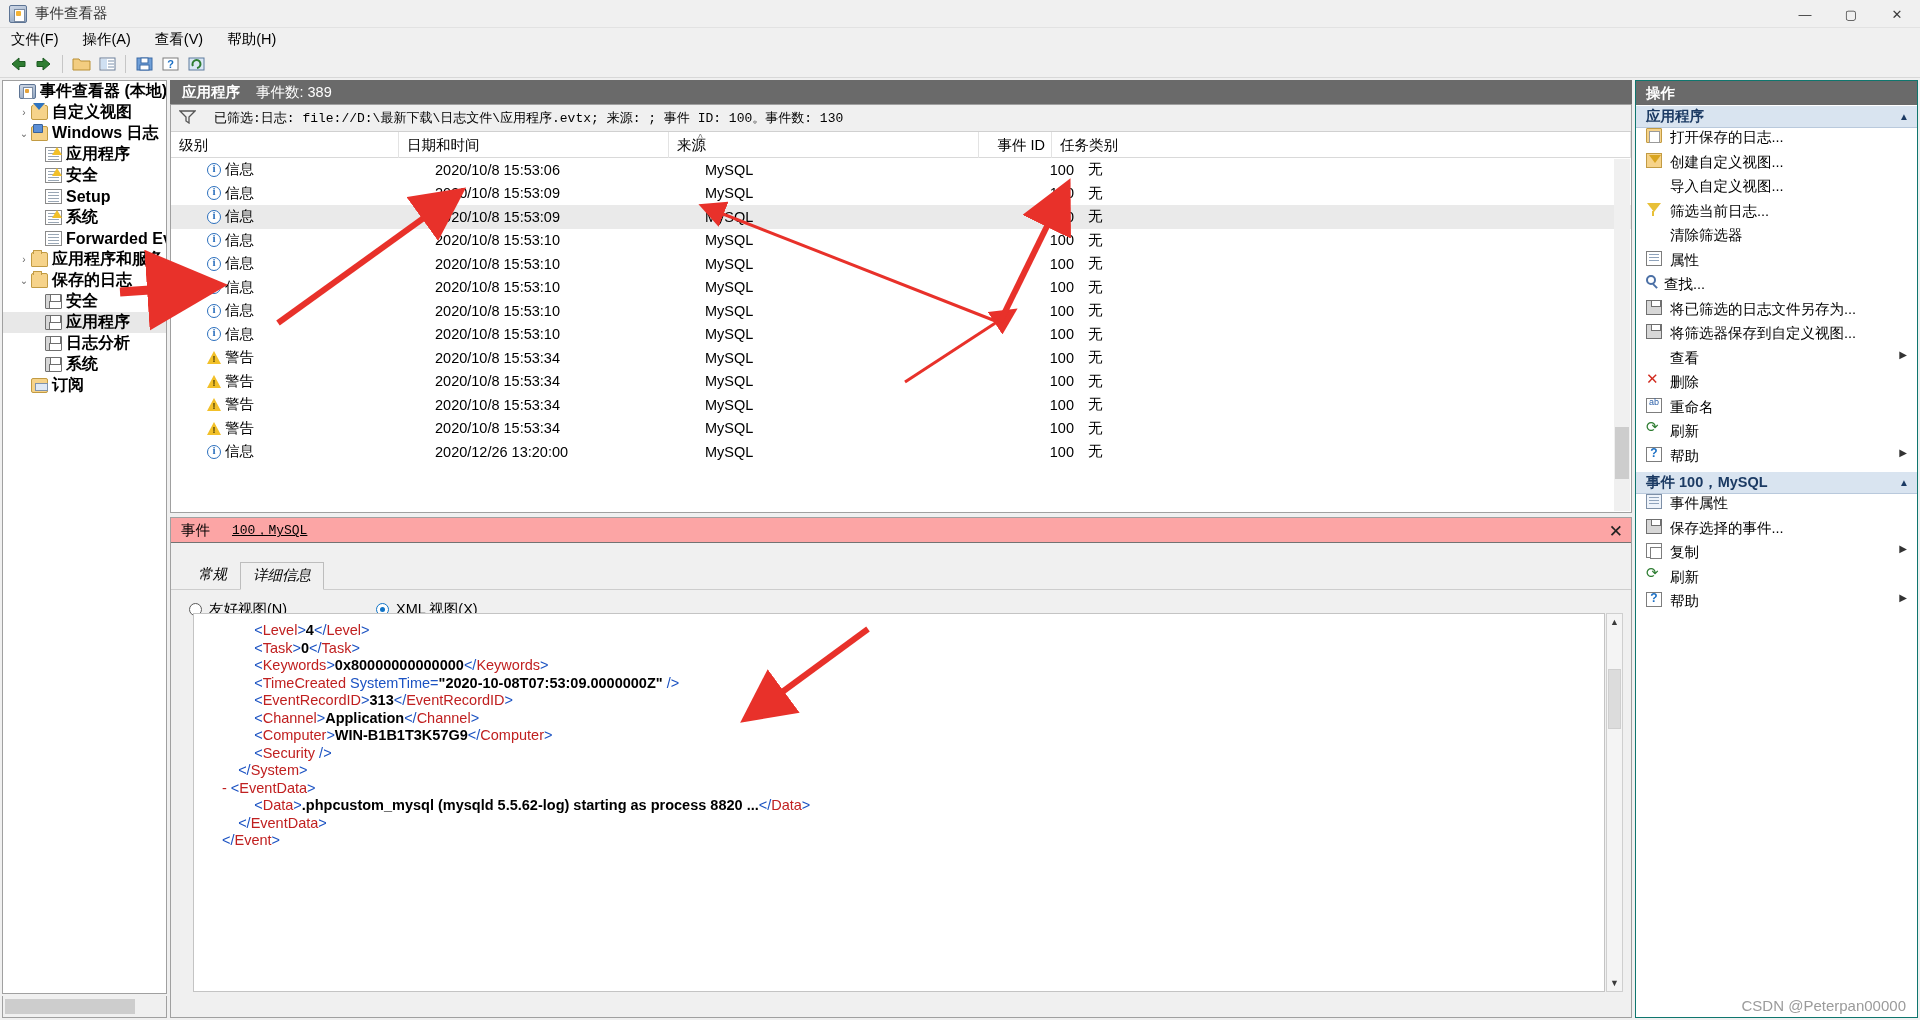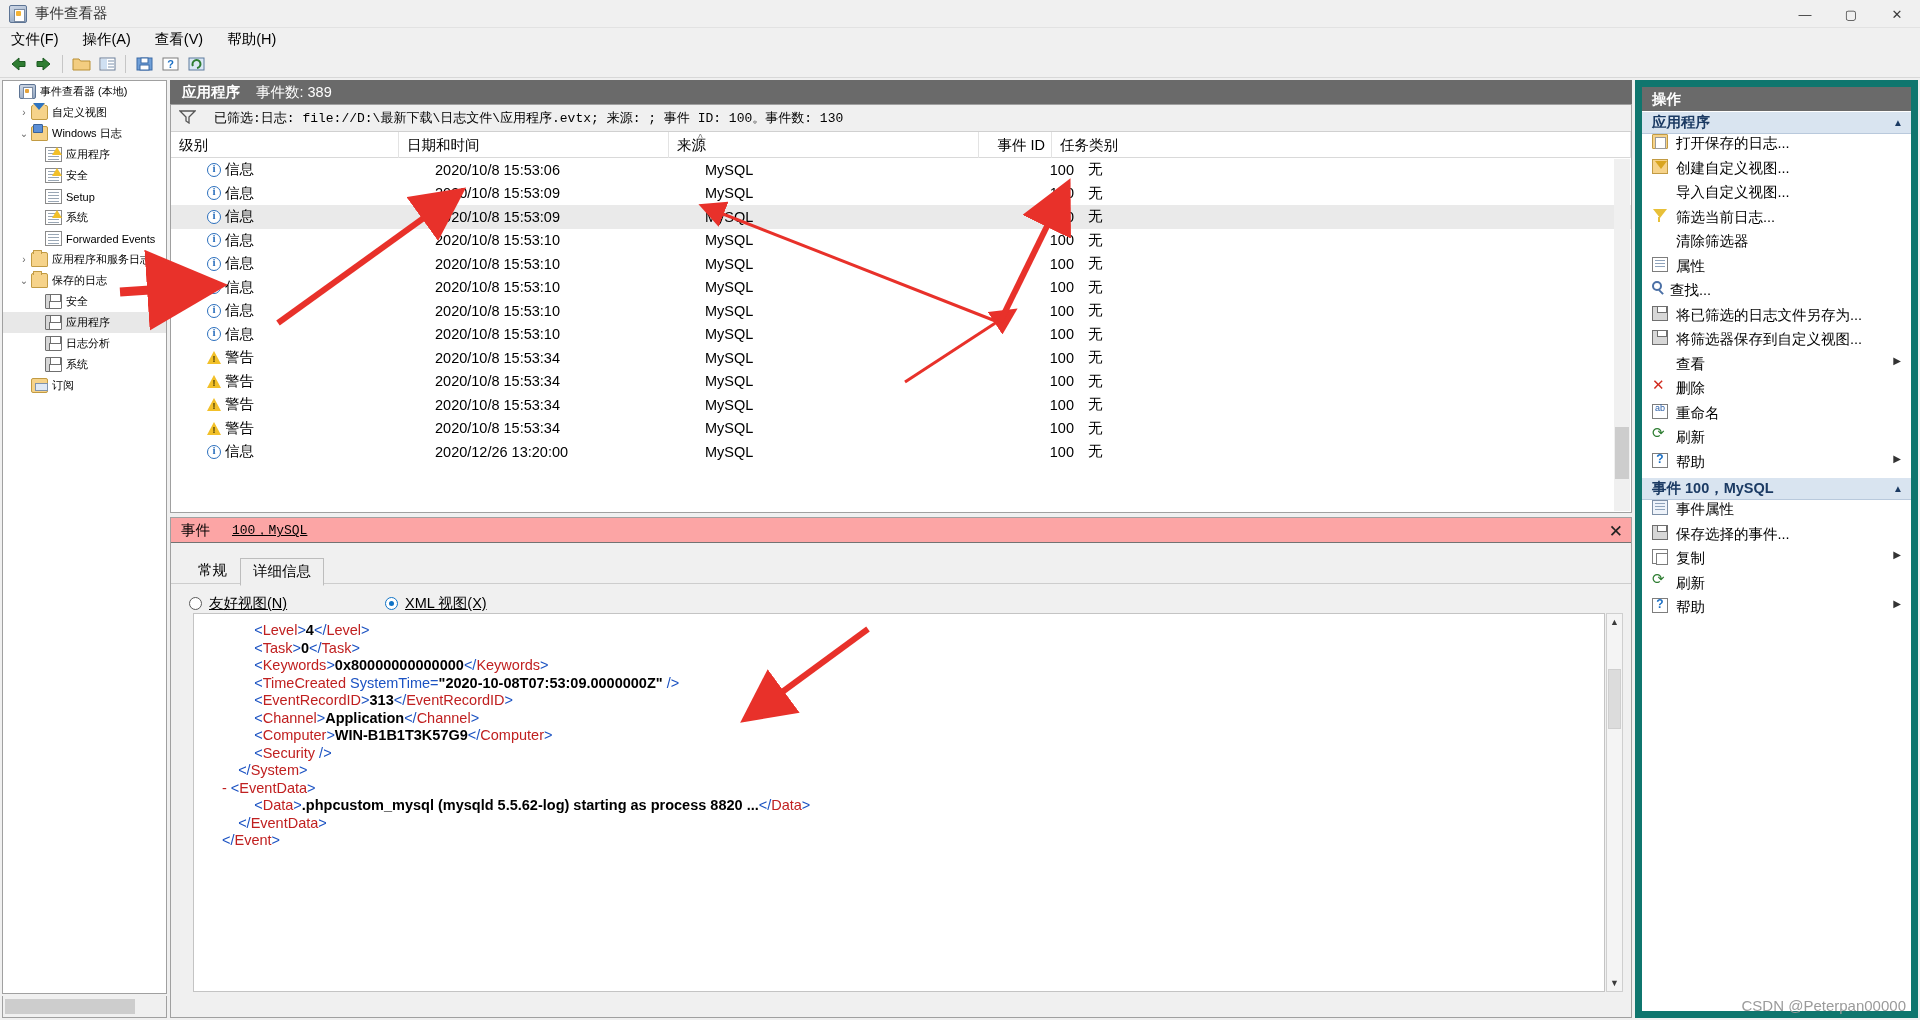--- a/index.html
+++ b/index.html
@@ -35,21 +35,21 @@
   .tb-sep { width:1px; height:18px; background:#c6c6c6; margin:0 4px; }
   
   #main { position:absolute; left:0; top:78px; right:0; bottom:0; background:#f0f0f0; }
   
   #tree-pane { position:absolute; left:2px; top:2px; width:165px; bottom:26px;
       background:#fff; border:1px solid #a0a0a0; overflow:hidden; }
   .tnode { display:flex; align-items:center; height:21px; padding-left:2px; white-space:nowrap; }
   .tnode.sel { background:#e8e8e8; }
   .twist { width:14px; font-size:10px; color:#6a6a6a; text-align:center; flex:none; }
   .ticon { width:17px; height:15px; margin-right:4px; flex:none; position:relative; }
-  .tlabel { font-size:11px; }
+  .tlabel { font-size:16px;font-weight:bold; }
   
   .ic-folder { background:#f6d38a; border:1px solid #c29b43; border-radius:2px 2px 1px 1px; }
   .ic-folder:after{content:"";position:absolute;left:1px;top:-3px;width:7px;height:3px;background:#f6d38a;border:1px solid #c29b43;border-bottom:none;border-radius:1px 1px 0 0;}
   
   .ic-log { background:#fff; border:1px solid #8a8a8a; }
   .ic-log:before{content:"";position:absolute;left:2px;top:2px;right:2px;height:1px;
       background:#9aa7b5;box-shadow:0 3px 0 #9aa7b5,0 6px 0 #9aa7b5,0 9px 0 #9aa7b5;}
   .ic-logwarn:after{content:"";position:absolute;right:-1px;top:-1px;width:0;height:0;
       border-left:5px solid transparent;border-right:5px solid transparent;border-bottom:8px solid #f2c029;}
   .ic-save { background:#d7d7d7; border:1px solid #6f6f6f; border-radius:1px; }
@@ -104,24 +104,24 @@
   #list-vscroll { position:absolute; right:1px; top:54px; width:16px; bottom:1px; background:#f0f0f0; }
   #list-vscroll .thumb { position:absolute; left:1px; top:268px; width:14px; height:52px; background:#cdcdcd; }
   
   #detail-pane { position:absolute; left:0; top:437px; right:0; bottom:0;
       border:1px solid #a0a0a0; background:#f0f0f0; }
   #detail-title { height:25px; display:flex; align-items:center; padding-left:10px;
       border-bottom:1px solid #737373; position:relative; background:#fca5a5; }
   #detail-title .t1 { font-size:14.5px; }
   #detail-title .t2 { font-family:"Liberation Mono","DejaVu Sans Mono",monospace; font-size:13px; margin-left:22px;text-decoration:underline; }
   #detail-close { position:absolute; right:8px; top:3px; font-size:17px; color:#222; }
-  #tabs { display:flex; padding-left:14px; height:26px; align-items:flex-start; margin-top:14px; }
+  #tabs { display:flex; padding-left:14px; height:26px; align-items:flex-end; margin-top:20px;font-style:italic; }
   .tab { padding:3px 12px 4px; font-size:14.5px; border:1px solid transparent; }
   .tab.active { background:#f0f0f0; border:1px solid #bdbdbd; border-bottom-color:#f0f0f0; position:relative; top:1px; }
-  #radios { display:flex; align-items:center; padding:10px 0 6px 18px; gap:16px; border-top:1px solid #cdcdcd;text-decoration:underline; }
+  #radios { display:flex; align-items:center; padding:10px 0 6px 18px; gap:7px; border-top:1px solid #cdcdcd;text-decoration:underline; }
   .radio { display:flex; align-items:center; gap:7px; font-size:14.5px; }
   .radio .dot { width:13px; height:13px; border-radius:50%; border:1.5px solid #5a5a5a; background:#fff;
       position:relative; flex:none; }
   .radio.on .dot { border-color:#1073c6; }
   .radio.on .dot:after { content:""; position:absolute; left:3px; top:3px; width:5px; height:5px;
       border-radius:50%; background:#1073c6; }
   #xmlbox { position:absolute; left:22px; right:26px; top:95px; bottom:25px; background:#fff;
       border:1px solid #c4c4c4; overflow:hidden; }
   #xmlcontent { padding:8px 0 0 28px; font-size:14.5px; line-height:17.5px; white-space:pre; }
   .xb { color:#1b52c2; }           
@@ -130,21 +130,21 @@
   .xa { color:#1b52c2; }           
   #xml-vscroll { position:absolute; right:8px; top:95px; bottom:25px; width:17px; background:#f4f4f4;
       border:1px solid #cfcfcf; }
   #xml-vscroll .up,#xml-vscroll .dn { position:absolute; left:0; width:15px; height:16px;
       display:flex; align-items:center; justify-content:center; font-size:9px; color:#3a3a3a; }
   #xml-vscroll .up { top:0; } #xml-vscroll .dn { bottom:0; }
   #xml-vscroll .thumb { position:absolute; left:1px; top:55px; width:13px; height:60px; background:#dcdcdc;
       border:1px solid #cfcfcf; }
   
   #actions-pane { position:absolute; right:2px; top:2px; width:283px; bottom:2px;
-      background:#fff; border:7px solid #0f766e; overflow:hidden; }
+      background:#fff; border:1px solid #0f766e; overflow:hidden; }
   #actions-head { height:24px; background:#6a6a6a; color:#fff; display:flex; align-items:center;
       padding-left:10px; font-weight:bold; font-size:14.5px; }
   .sec-head { height:23px; background:#d9e4f0; display:flex; align-items:center; justify-content:space-between;
       padding:0 8px 0 10px; font-weight:bold; font-size:14.5px; color:#1b3a63;
       border-top:1px solid #fff; border-bottom:1px solid #b9c9dc; }
   .sec-head .caret { font-size:10px; color:#1b3a63; }
   .act { display:flex; align-items:flex-start; height:24.5px; padding-left:10px; gap:8px; position:relative; }
   .act .label { font-size:14.5px; }
   .act .sub { position:absolute; right:10px; font-size:10px; color:#333; }
   .aicon { width:16px; height:15px; flex:none; position:relative; }

